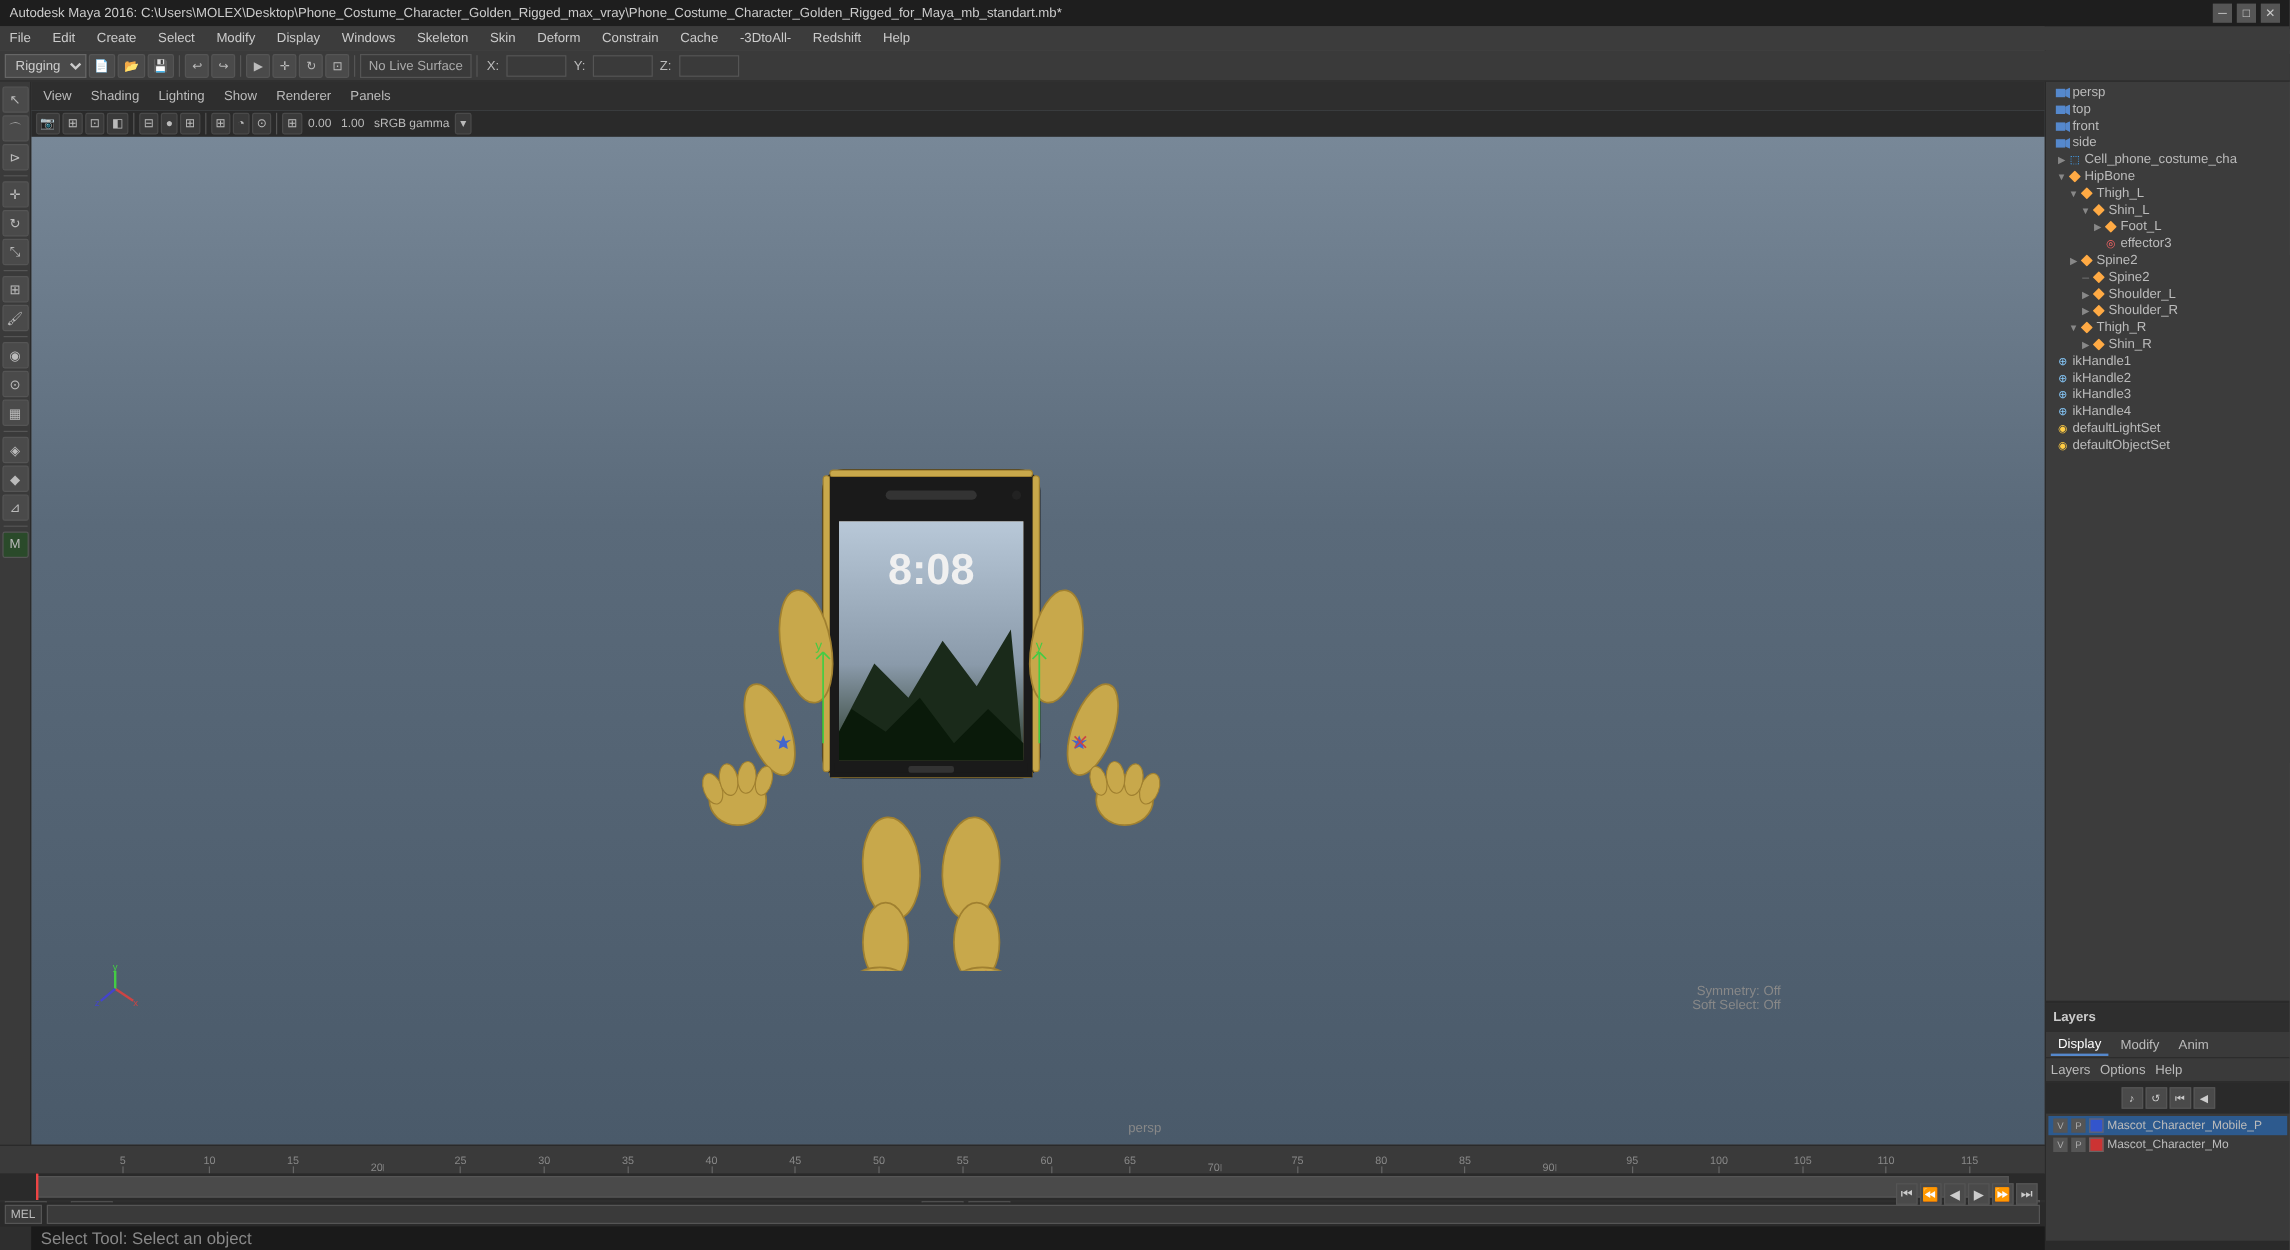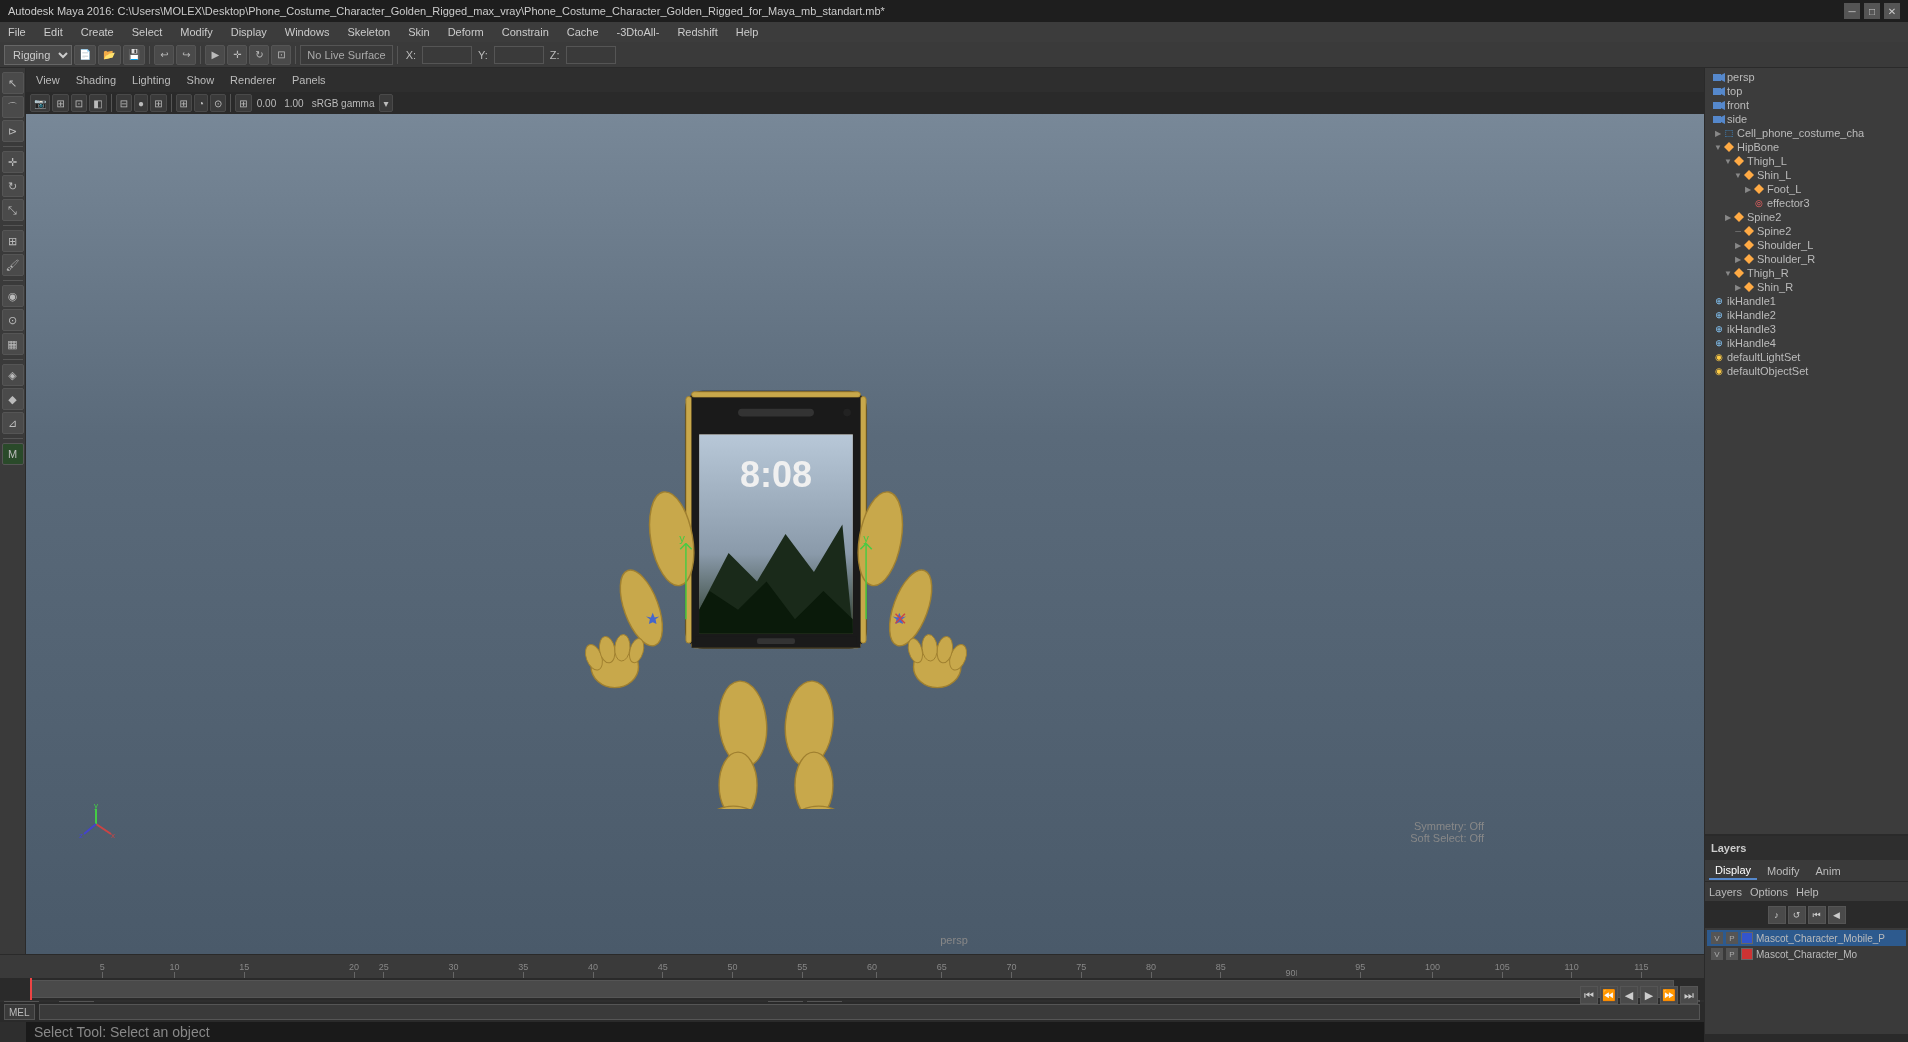--- a/index.html
+++ b/index.html
@@ -1148,21 +1148,21 @@
         <div style="width:1px;height:6px;background:#666;"></div>
       </div>
       <div style="position: absolute; bottom: 0px; left: 169.5px; display: flex; flex-direction: column; align-items: center;">
         <span style="font-size:9px;color:#888;">10</span>
         <div style="width:1px;height:6px;background:#666;"></div>
       </div>
       <div style="position: absolute; bottom: 0px; left: 239.25px; display: flex; flex-direction: column; align-items: center;">
         <span style="font-size:9px;color:#888;">15</span>
         <div style="width:1px;height:6px;background:#666;"></div>
       </div>
-      <div style="position: absolute; bottom: 0px; left: 309px; display: flex; flex-direction: column; align-items: center; margin-left: 40px;">
+      <div style="position: absolute; bottom: 0px; left: 309px; display: flex; align-items: center;">
         <span style="font-size:9px;color:#888;">20</span>
         <div style="width:1px;height:6px;background:#666;"></div>
       </div>
       <div style="position: absolute; bottom: 0px; left: 378.75px; display: flex; flex-direction: column; align-items: center;">
         <span style="font-size:9px;color:#888;">25</span>
         <div style="width:1px;height:6px;background:#666;"></div>
       </div>
       <div style="position: absolute; bottom: 0px; left: 448.5px; display: flex; flex-direction: column; align-items: center;">
         <span style="font-size:9px;color:#888;">30</span>
         <div style="width:1px;height:6px;background:#666;"></div>
@@ -1188,21 +1188,21 @@
         <div style="width:1px;height:6px;background:#666;"></div>
       </div>
       <div style="position: absolute; bottom: 0px; left: 867px; display: flex; flex-direction: column; align-items: flex-end;">
         <span style="font-size:9px;color:#888;">60</span>
         <div style="width:1px;height:6px;background:#666;"></div>
       </div>
       <div style="position: absolute; bottom: 0px; left: 936.75px; display: flex; flex-direction: column; align-items: center;">
         <span style="font-size:9px;color:#888;">65</span>
         <div style="width:1px;height:6px;background:#666;"></div>
       </div>
-      <div style="position: absolute; bottom: 0px; left: 1006.5px; display: flex; flex-direction: column; align-items: center;">
+      <div style="position: absolute; bottom: 0px; left: 1006.5px; display: flex; flex-direction: row; align-items: center;">
         <span style="font-size:9px;color:#888;">70</span>
         <div style="width:1px;height:6px;background:#666;"></div>
       </div>
       <div style="position: absolute; bottom: 0px; left: 1076.25px; display: flex; flex-direction: column; align-items: center;">
         <span style="font-size:9px;color:#888;">75</span>
         <div style="width:1px;height:6px;background:#666;"></div>
       </div>
       <div style="position: absolute; bottom: 0px; left: 1146px; display: flex; flex-direction: column; align-items: center;">
         <span style="font-size:9px;color:#888;">80</span>
         <div style="width:1px;height:6px;background:#666;"></div>

